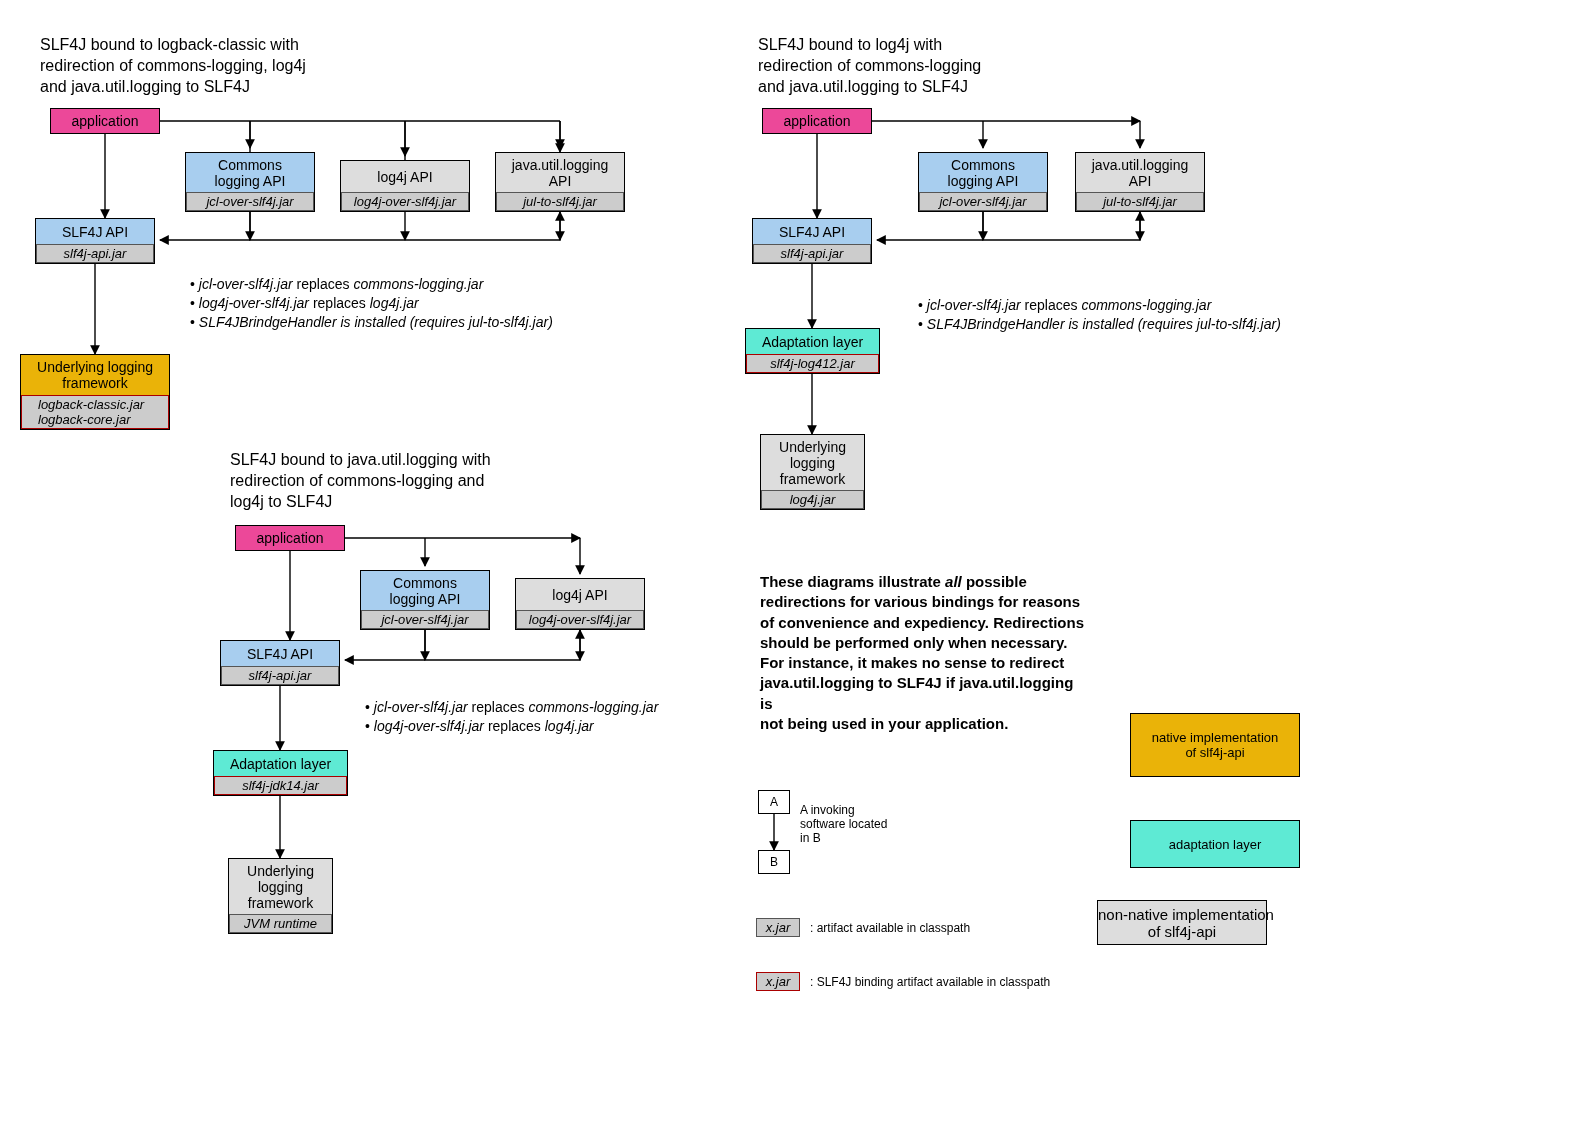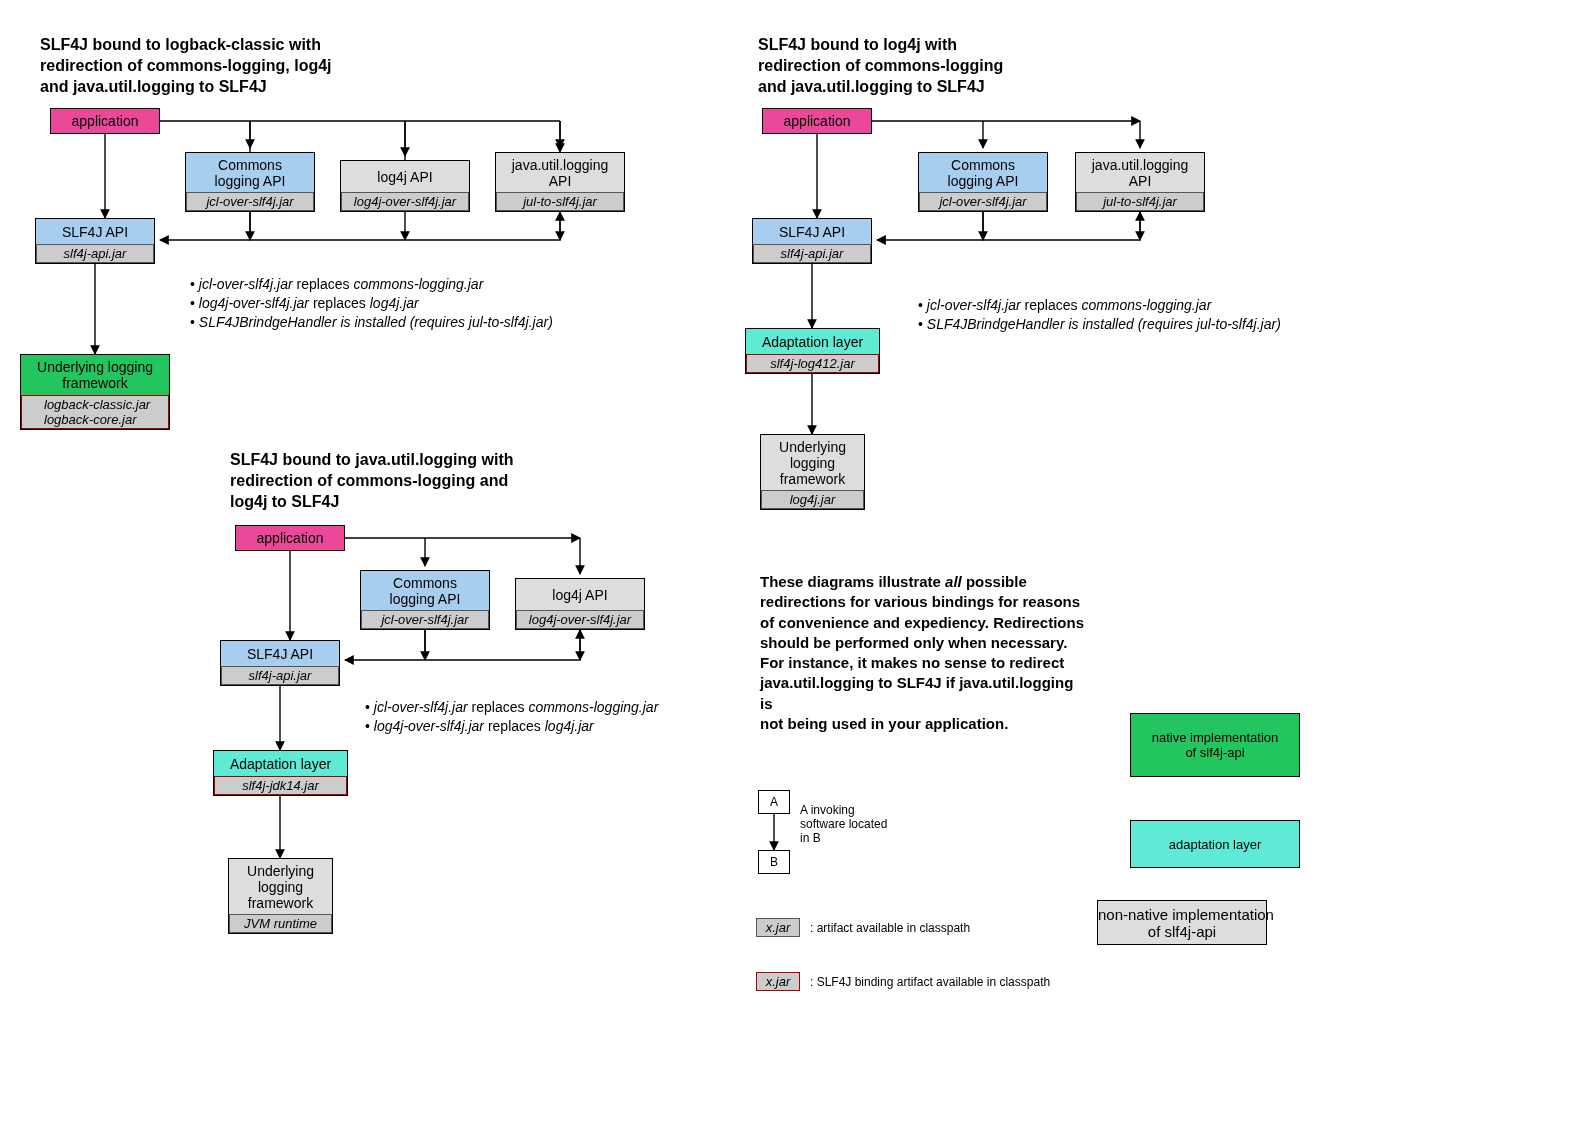--- a/index.html
+++ b/index.html
@@ -1,23 +1,23 @@
 <!DOCTYPE html>
 <html><head>
 <meta charset="utf-8">
 <style>
   html,body{margin:0;padding:0;background:#fff;font-family:Arial,Helvetica,sans-serif;font-size:14px;color:#000}
   .stage{position:relative;width:1587px;height:1123px}
-  .title{position:absolute;font-weight:bold;font-size:16px;line-height:1.3}
+  .title{position:absolute;font-weight:normal;font-size:16px;line-height:1.3}
   .box{position:absolute;border:1px solid #000;text-align:center;display:flex;flex-direction:column;justify-content:center;box-sizing:border-box}
   .jar{background:#ccc;border:1px solid #555;font-style:italic;font-size:13px;padding:1px 0;text-align:center}
   .jar.red{border:1.5px solid #a00}
   .green{background:#ec4899}
   .lblue{background:#a8ceef}
-  .blue{background:#22c55e;color:#000}
+  .blue{background:#eab308;color:#000}
   .teal{background:#5eead4}
   .grey{background:#ddd}
   .notes{position:absolute;font-size:14px;line-height:1.35}
   .notes .i{font-style:italic}
   .legend-txt{position:absolute;font-size:12px}
   svg{position:absolute;left:0;top:0;pointer-events:none}
 </style>
 </head>
 <body>
 <div class="stage">
@@ -50,21 +50,21 @@
 
 <div class="notes" style="left:190px;top:275px">
   <div>• <span class="i">jcl-over-slf4j.jar</span><span> replaces </span><span class="i">commons-logging.jar</span></div>
   <div>• <span class="i">log4j-over-slf4j.jar</span><span> replaces </span><span class="i">log4j.jar</span></div>
   <div>• <span class="i">SLF4JBrindgeHandler is installed (requires jul-to-slf4j.jar)</span></div>
 </div>
 
 <div class="box blue" style="left:20px;top:354px;width:150px;height:76px">
   <div style="flex:1;display:flex;align-items:center;justify-content:center;white-space:pre">Underlying logging
 framework</div>
-  <div class="jar red" style="white-space:pre;text-align:left;padding-left:22px">logback-classic.jar
+  <div class="jar red" style="white-space:pre;text-align:left;padding-left:16px">logback-classic.jar
 logback-core.jar</div>
 </div>
 
 <div class="title" style="left:230px;top:450px;white-space:pre">SLF4J bound to java.util.logging with
 redirection of commons-logging and
 log4j to SLF4J</div>
 
 <div class="box green" style="left:235px;top:525px;width:110px;height:26px">application</div>
 
 <div class="box lblue" style="left:360px;top:570px;width:130px;height:60px">

